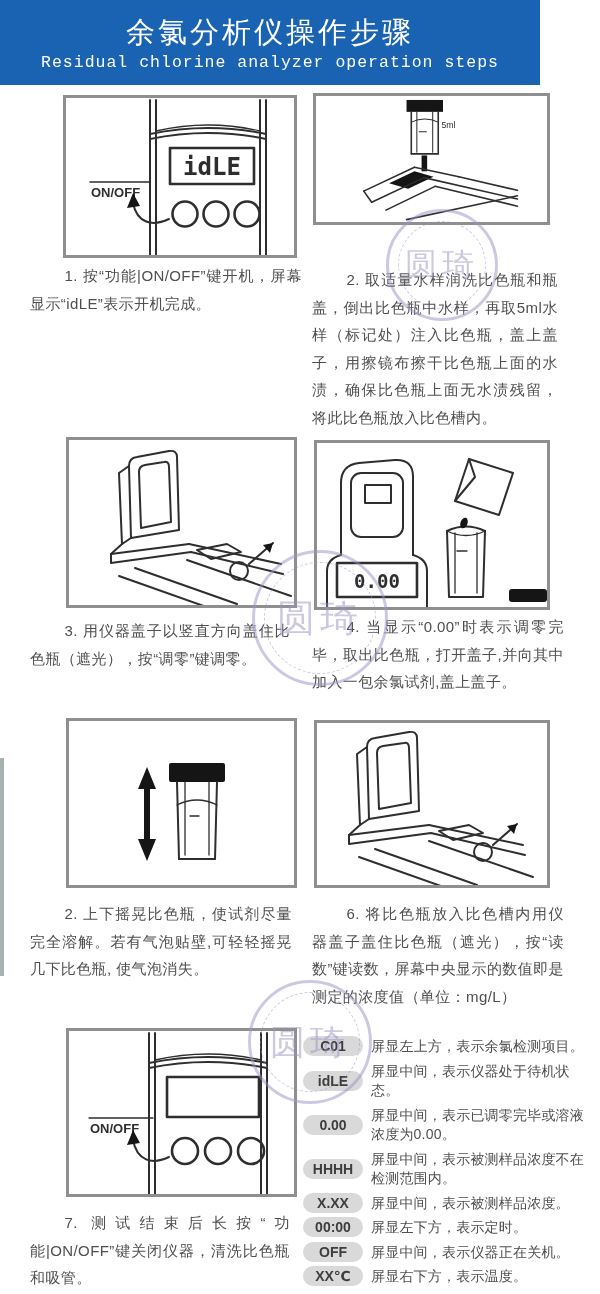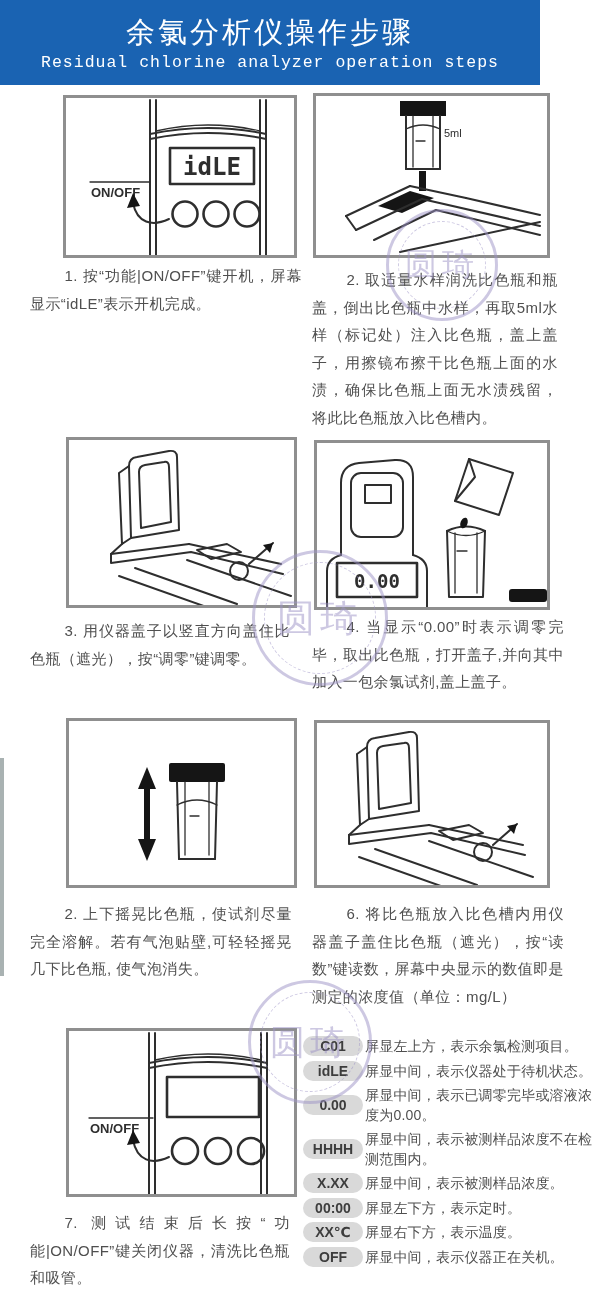--- a/index.html
+++ b/index.html
@@ -39,21 +39,21 @@
   .seg{font-family:"DejaVu Sans Mono","Liberation Mono",monospace;font-weight:bold;}
   .lbl{font-family:"Liberation Sans",sans-serif;font-weight:bold;}
   .legend{position:absolute;left:303px;top:1036px;width:294px;}
   .legend-row{display:flex;align-items:center;margin-bottom:4px;}
   .pill{
     flex:0 0 auto;min-width:60px;height:20px;line-height:20px;padding:0 5px;
     background:var(--pill-bg);border-radius:10px;text-align:center;
     font-size:14px;font-weight:bold;color:var(--pill-text);
   }
   .legend-desc{
-    flex:1 1 auto;margin-left:2px;font-size:14px;line-height:19.5px;
+    flex:1 1 auto;margin-left:8px;font-size:14px;line-height:19.5px;
     padding-top:1px;color:var(--body-text);letter-spacing:0.2px;
   }
   .stamp{
     position:absolute;border:3px solid var(--watermark);border-radius:50%;
     display:flex;align-items:center;justify-content:center;
     opacity:0.5;pointer-events:none;
   }
   .stamp::before{
     content:"";position:absolute;inset:9px;border:1px dashed var(--watermark);border-radius:50%;
   }
@@ -97,21 +97,21 @@
       <path class="ln thin" d="M24,84 L84,84"></path>
       <text class="lbl" x="25" y="99" font-size="13">ON/OFF</text>
     </g>
     <g>
       <path class="ln" d="M103,121 C86,129 71,125 67,105"></path>
       <polygon class="fillk" points="61,110 67,95 74,108"></polygon>
     </g>
   </svg>
 </div>
 
-<div class="figure-box" style="left:313px;top:93px;width:237px;height:165px">
+<div class="figure-box" style="left:313px;top:93px;width:237px;height:132px">
   <svg viewBox="0 0 231 159">
     <g>
       <rect class="fillk" x="84" y="5" width="46" height="15"></rect>
       <path class="ln" d="M90,20 V73"></path>
         <path class="ln" d="M124,20 V73"></path>
       <path class="ln" d="M90,73 L124,73"></path>
       <path class="ln thin" d="M97,20 V71"></path>
         <path class="ln thin" d="M117,20 V71"></path>
       <path class="ln thin" d="M90,33 Q107,25 124,33"></path>
       <path class="ln thin" d="M100,45 h9"></path>
@@ -294,27 +294,27 @@
   </div>
   <div class="legend-row">
     <span class="pill">X.XX</span>
     <span class="legend-desc">屏显中间，表示被测样品浓度。</span>
   </div>
   <div class="legend-row">
     <span class="pill">00:00</span>
     <span class="legend-desc">屏显左下方，表示定时。</span>
   </div>
   <div class="legend-row">
+    <span class="pill">OFF</span>
+    <span class="legend-desc">屏显中间，表示仪器正在关机。</span>
+  </div>
+  <div class="legend-row">
     <span class="pill">XX℃</span>
     <span class="legend-desc">屏显右下方，表示温度。</span>
   </div>
-  <div class="legend-row">
-    <span class="pill">OFF</span>
-    <span class="legend-desc">屏显中间，表示仪器正在关机。</span>
-  </div>
 </div>
 
 <div class="stamp" style="left:386px;top:209px;width:112px;height:112px">
   <span class="stamp-text" style="font-size:32px">圆琦</span>
 </div>
 <div class="stamp" style="left:252px;top:550px;width:136px;height:136px">
   <span class="stamp-text" style="font-size:38px">圆琦</span>
 </div>
 <div class="stamp" style="left:248px;top:980px;width:124px;height:124px">
   <span class="stamp-text" style="font-size:35px">圆琦</span>

